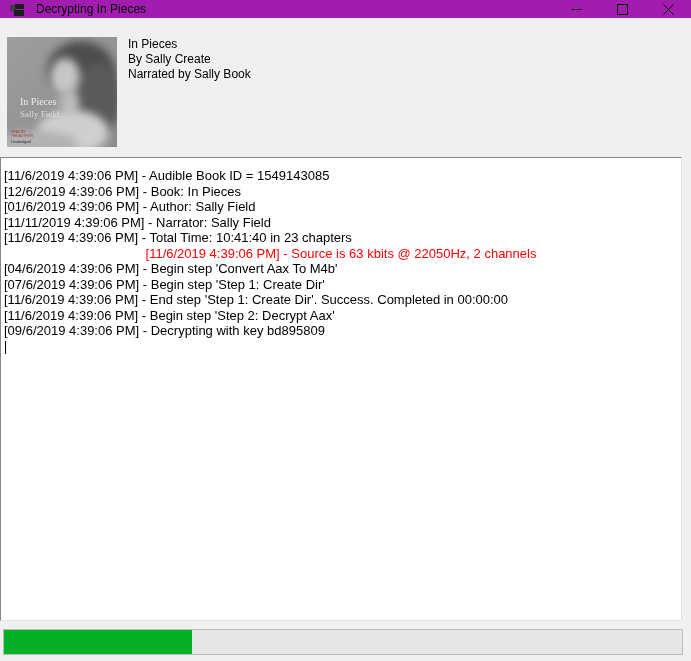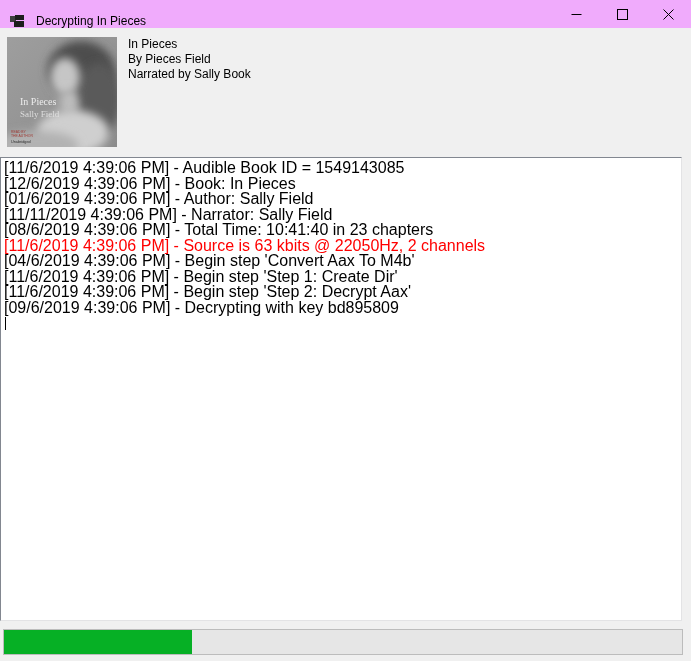--- a/index.html
+++ b/index.html
@@ -7,22 +7,22 @@
     width:691px;height:661px;
     background:#f0f0f0;
     font-family:"Liberation Sans",sans-serif;
     position:relative;overflow:hidden;
     -webkit-font-smoothing:antialiased;
   }
   .window{position:absolute;inset:0;}
 
   
   .titlebar{
-    position:absolute;top:0;left:0;right:0;height:28px;
-    background:#f0abfc;display:flex;align-items:flex-end;
+    position:absolute;top:0;left:0;right:0;height:18px;
+    background:#a21caf;display:flex;align-items:center;
   }
   .app-icon{margin-left:9px;width:16px;height:16px;flex:0 0 auto;display:block;}
   .window-title{margin-left:11px;font-size:12px;color:#000;white-space:nowrap;}
   .controls{margin-left:auto;display:flex;height:100%;}
   .ctrl{width:46px;height:100%;display:flex;align-items:center;justify-content:center;cursor:default;}
   .ctrl svg{display:block;}
 
   
   .cover{
     position:absolute;left:7px;top:37px;width:110px;height:110px;
@@ -34,26 +34,26 @@
     font-size:12px;line-height:15px;color:#000;
   }
 
   
   .logbox{
     position:absolute;left:0;top:157px;width:682px;height:464px;
     background:#ffffff;
     border-top:1px solid #828790;border-left:1px solid #828790;
     border-bottom:1px solid #e3e3e5;border-right:1px solid #e3e3e5;
     box-sizing:border-box;
-    padding:2px 3px;
-    font-size:16px;line-height:15.5px;color:#000;
+    padding:10px 3px;
+    font-size:13px;line-height:15.5px;color:#000;
     overflow:hidden;cursor:text;
   }
   .log-row{white-space:pre;}
-  .log-row.red{color:#ff0000;}
+  .log-row.red{color:#ff0000;text-align:center;}
   .caret-line{height:15.5px;}
   .caret{
     display:inline-block;width:1px;height:13px;background:#000;
     vertical-align:middle;margin-left:1px;
     animation:blink 1.06s steps(1) infinite;
   }
   @keyframes blink{50%{opacity:0;}}
 
   
   .progress{
@@ -115,34 +115,35 @@
       <text x="13" y="68" font-family="Liberation Serif, serif" font-size="10" fill="#ececec">In Pieces</text>
       <text x="13" y="80" font-family="Liberation Serif, serif" font-size="9" fill="#dedede">Sally Field</text>
       <text x="4" y="96" font-family="Liberation Sans, sans-serif" font-size="3.4" fill="#a03a34">READ BY</text>
       <text x="4" y="100" font-family="Liberation Sans, sans-serif" font-size="3.4" fill="#a03a34">THE AUTHOR</text>
       <text x="4" y="106" font-family="Liberation Sans, sans-serif" font-size="3.8" fill="#2d2d2d">Unabridged</text>
     </svg>
   </div>
 
   <div class="meta">
     <div>In Pieces</div>
-    <div>By Pieces Field</div>
+    <div>By Sally Create</div>
     <div>Narrated by Sally Book</div>
   </div>
 
   <div class="logbox">
     <div id="log-rows">
         <div class="log-row">[11/6/2019 4:39:06 PM] - Audible Book ID = 1549143085</div>
         <div class="log-row">[12/6/2019 4:39:06 PM] - Book: In Pieces</div>
         <div class="log-row">[01/6/2019 4:39:06 PM] - Author: Sally Field</div>
         <div class="log-row">[11/11/2019 4:39:06 PM] - Narrator: Sally Field</div>
-        <div class="log-row">[08/6/2019 4:39:06 PM] - Total Time: 10:41:40 in 23 chapters</div>
+        <div class="log-row">[11/6/2019 4:39:06 PM] - Total Time: 10:41:40 in 23 chapters</div>
         <div class="log-row red">[11/6/2019 4:39:06 PM] - Source is 63 kbits @ 22050Hz, 2 channels</div>
         <div class="log-row">[04/6/2019 4:39:06 PM] - Begin step 'Convert Aax To M4b'</div>
-        <div class="log-row">[11/6/2019 4:39:06 PM] - Begin step 'Step 1: Create Dir'</div>
+        <div class="log-row">[07/6/2019 4:39:06 PM] - Begin step 'Step 1: Create Dir'</div>
+        <div class="log-row">[11/6/2019 4:39:06 PM] - End step 'Step 1: Create Dir'. Success. Completed in 00:00:00</div>
         <div class="log-row">[11/6/2019 4:39:06 PM] - Begin step 'Step 2: Decrypt Aax'</div>
         <div class="log-row">[09/6/2019 4:39:06 PM] - Decrypting with key bd895809</div>
       </div>
     <div class="caret-line"><span class="caret"></span></div>
   </div>
 
   <div class="progress">
     <div class="progress-fill" id="progress-fill" style="width: 27.8%; background: rgb(6, 176, 37);"></div>
   </div>
 

